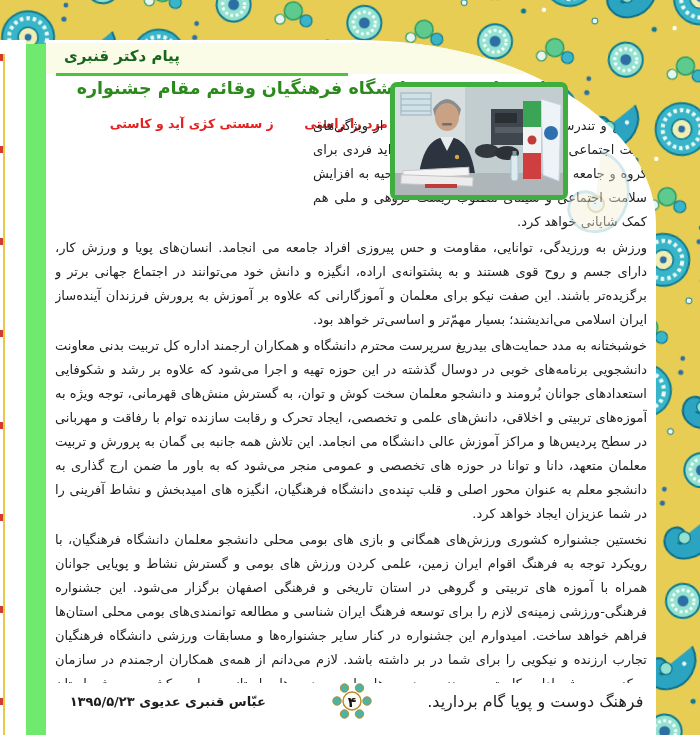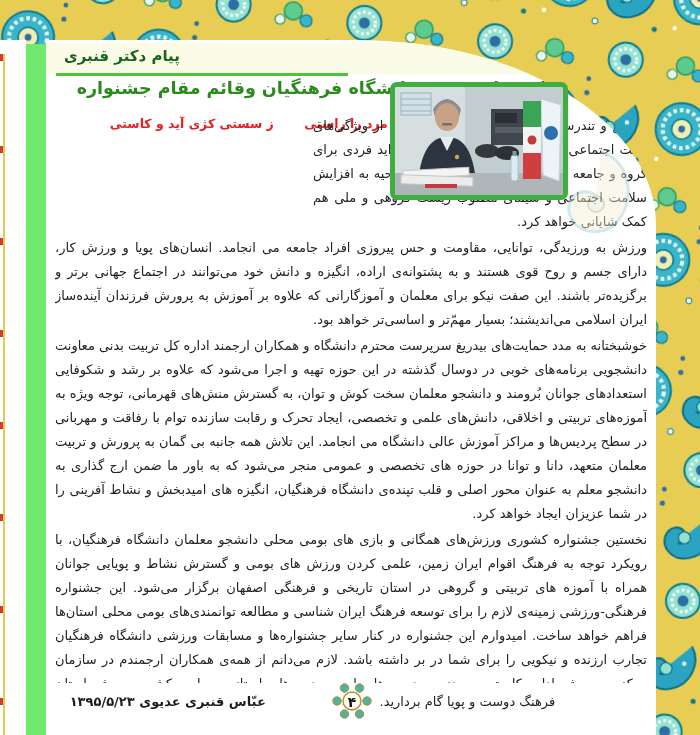--- a/index.html
+++ b/index.html
@@ -39,21 +39,21 @@
 
   
   .photo{position:absolute;top:82px;left:390px;width:168px;height:108px;border:5px solid #3fae3f;
     border-radius:7px;background:#c2cdd0;z-index:6;overflow:hidden;}
   .photo svg{display:block;}
 
   
   .watermark{position:absolute;top:148px;left:562px;width:78px;height:92px;opacity:.45;z-index:5;}
 
   .footer{position:absolute;bottom:12px;left:12px;right:9px;display:flex;align-items:center;direction:rtl;z-index:7;}
-  .footer .closing{flex:1;text-align:left;font-size:13px;color:#222;}
+  .footer .closing{flex:1;text-align:center;font-size:16px;color:#222;}
   .footer .ornament{width:44px;height:44px;flex:0 0 44px;margin:0 6px;}
   .footer .signature{flex:1;text-align:center;font-size:13px;font-weight:bold;color:#1d1d1d;}
 </style>
 </head>
 <body>
 
 <div class="page">
 
   <svg class="bg-pattern" width="700" height="735" viewBox="0 0 700 735" xmlns="http://www.w3.org/2000/svg">
     <defs>

